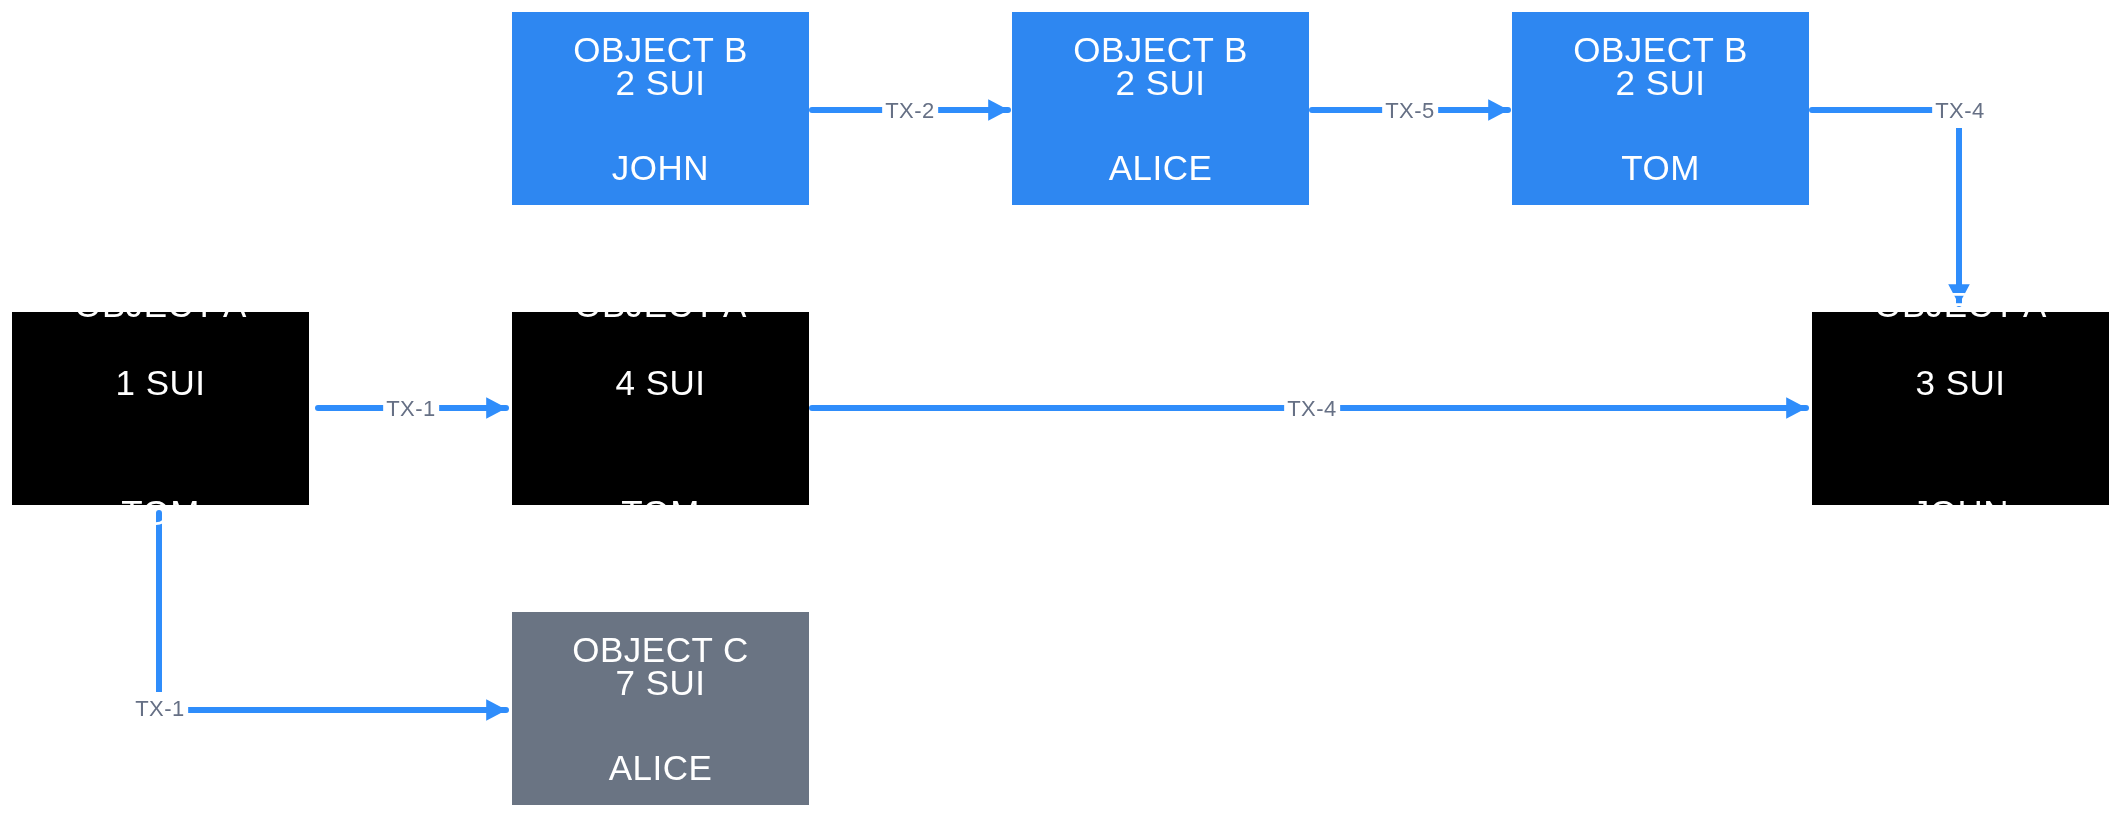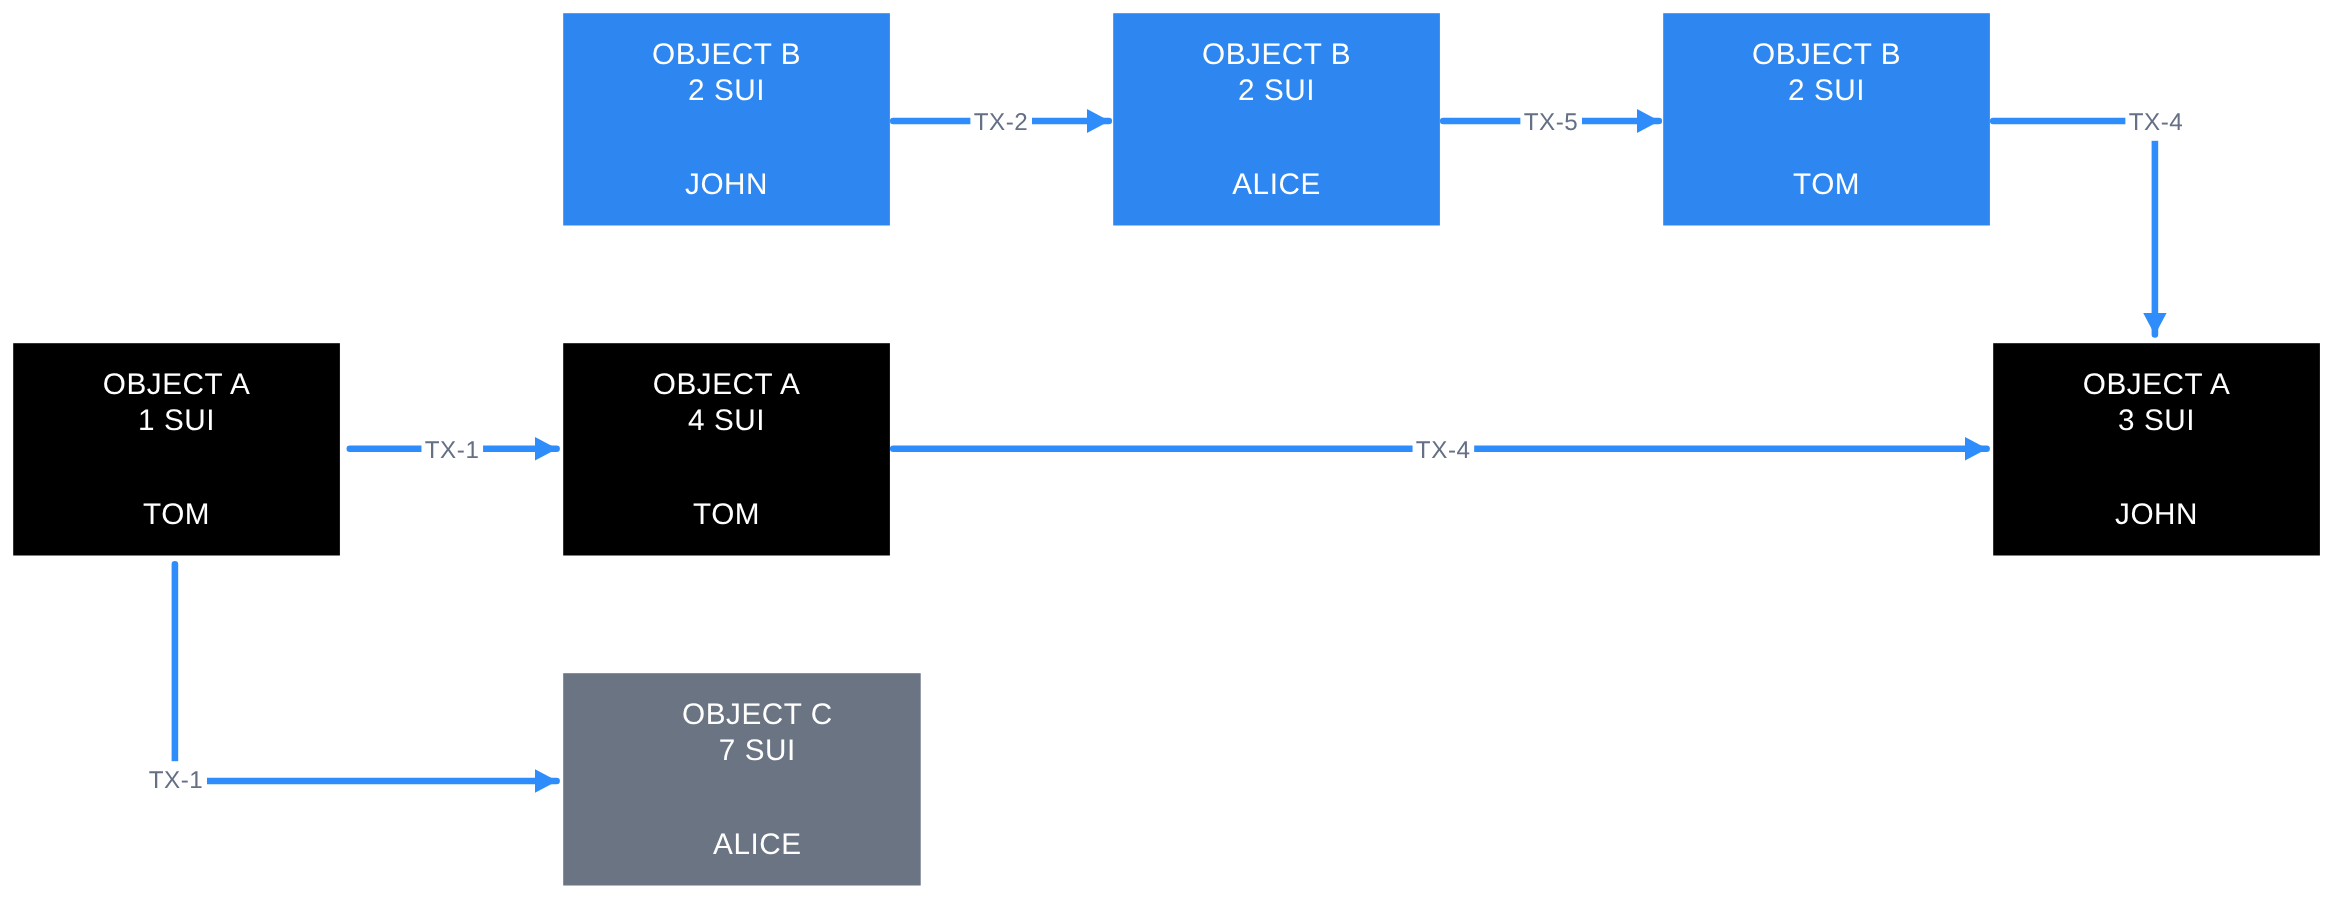--- a/index.html
+++ b/index.html
@@ -19,27 +19,27 @@
   .node {
     position: absolute;
     width: 297px;
     height: 193px;
     display: flex;
     flex-direction: column;
     align-items: center;
     justify-content: center;
     text-align: center;
     color: var(--box-text, #ffffff);
-    font-size: 27px;
+    font-size: 35px;
     line-height: 33px;
     letter-spacing: 0.5px;
   }
   .node.blue  { background: var(--blue-box,  #2e87f1); }
-  .node.black { background: var(--black-box, #000000); }
-  .node.gray  { background: var(--gray-box,  #6a7483); padding-left: 28px; }
+  .node.black { background: var(--black-box, #000000); gap: 45px; }
+  .node.gray  { background: var(--gray-box,  #6a7483); }
   .node .owner { margin-top: 52px; }
 
   .pos-b1 { left: 512px;  top: 12px; }
   .pos-b2 { left: 1012px; top: 12px; }
   .pos-b3 { left: 1512px; top: 12px; }
   .pos-a1 { left: 12px;   top: 312px; }
   .pos-a2 { left: 512px;  top: 312px; }
   .pos-a3 { left: 1812px; top: 312px; }
   .pos-c1 { left: 512px;  top: 612px; }
 

